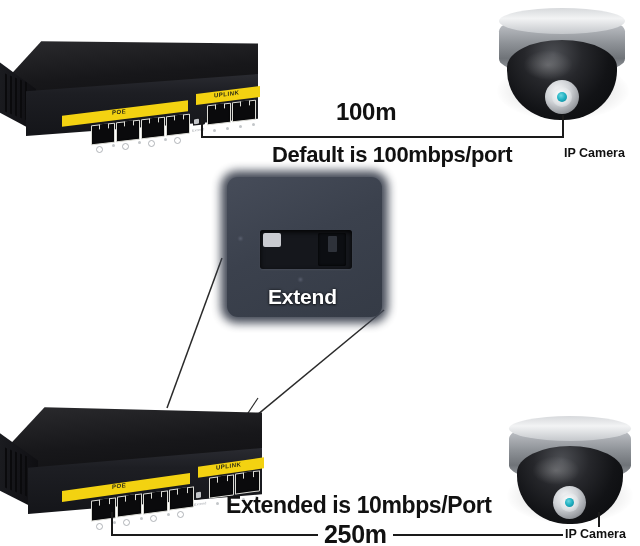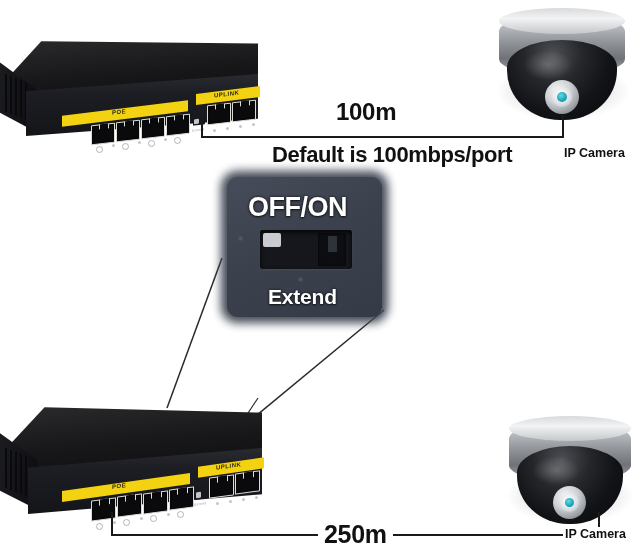--- a/index.html
+++ b/index.html
@@ -268,21 +268,20 @@
   <div class="abs label-ipcam-top">IP Camera</div>
 
   <svg class="abs" style="left:0;top:0;width:640px;height:546px;pointer-events:none;">
     <line x1="222" y1="258" x2="167" y2="408" stroke="#2a2a2a" stroke-width="1.5"></line>
     <line x1="384" y1="310" x2="222" y2="444" stroke="#2a2a2a" stroke-width="1.5"></line>
     <line x1="230" y1="440" x2="258" y2="398" stroke="#2a2a2a" stroke-width="1.2"></line>
   </svg>
 
   <div class="abs callout-glow"></div>
   <div class="abs callout-inner"></div>
-  <div class="abs callout-txt-offon">OFF/ON</div>
   <div class="abs dip-body"></div>
   <div class="abs dip-left-toggle"></div>
   <div class="abs dip-right-slot"></div>
   <div class="abs dip-right-tab"></div>
   <div class="abs dip-speck" style="left:239px;top:237px;width:3px;height:3px;"></div>
   <div class="abs dip-speck" style="left:299px;top:278px;width:3px;height:3px;"></div>
   <div class="abs callout-txt-extend">Extend</div>
 
   <div class="switch" style="left:0px;top:400px;width:270px;height:135px;">
     <div class="sw-topface" style="left:0px;top:6px;width:262px;height:66px;
@@ -347,16 +346,17 @@
     <div class="cam-dome-shine" style="left:31px;top:42px;width:48px;height:29px;"></div>
     <div class="cam-lens-outer" style="left:52px;top:72px;width:33px;height:33px;"></div>
     <div class="cam-lens-mid" style="left:59px;top:79px;width:19px;height:19px;"></div>
     <div class="cam-lens-inner" style="left:64px;top:84px;width:9px;height:9px;"></div>
   </div>
 
   <div class="abs mline mline-b-left"></div>
   <div class="abs mline mline-h-bot"></div>
   <div class="abs mline mline-b-right"></div>
 
+  <div class="abs label-extended">Extended is 10mbps/Port</div>
   <div class="abs label-250m" style="background:#ffffff;padding:0 6px;">250m</div>
   <div class="abs label-ipcam-bot" style="background:#ffffff;padding:0 2px;">IP Camera</div>
 
 </div>
 
 </body></html>

